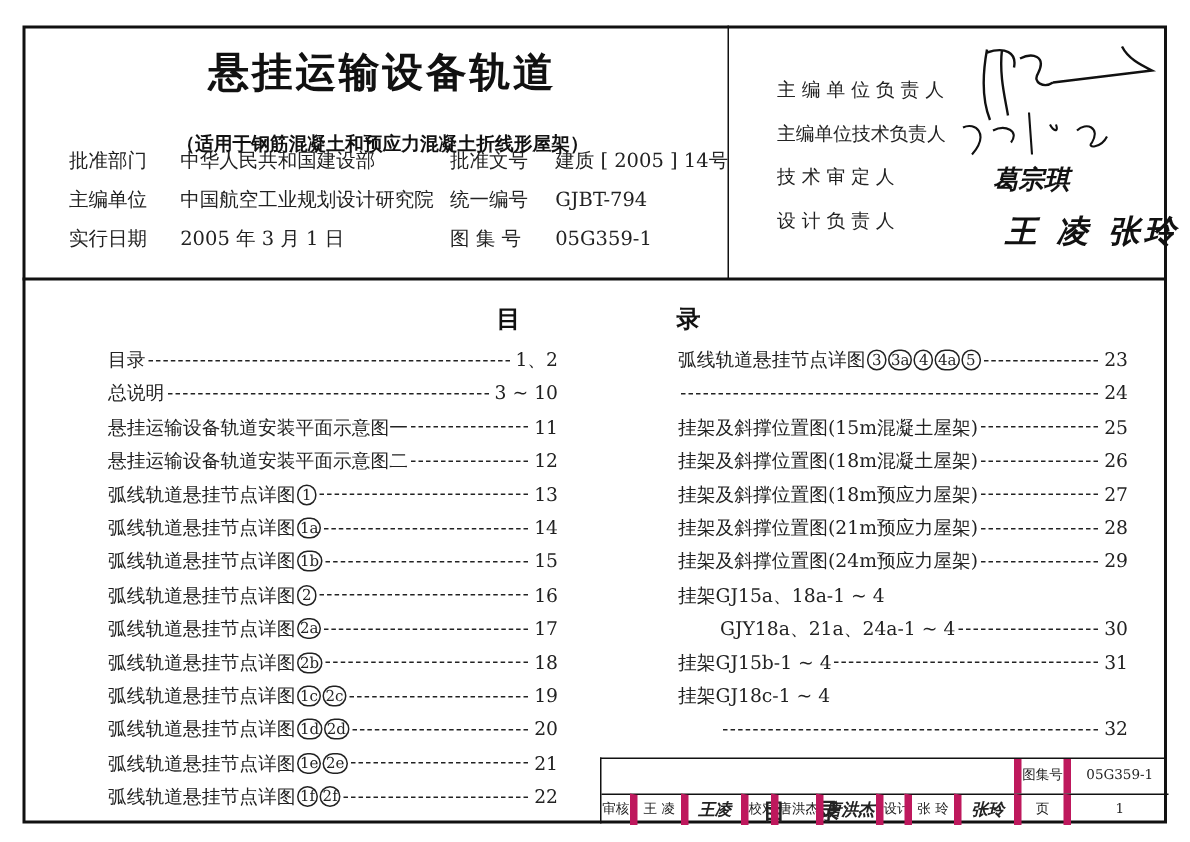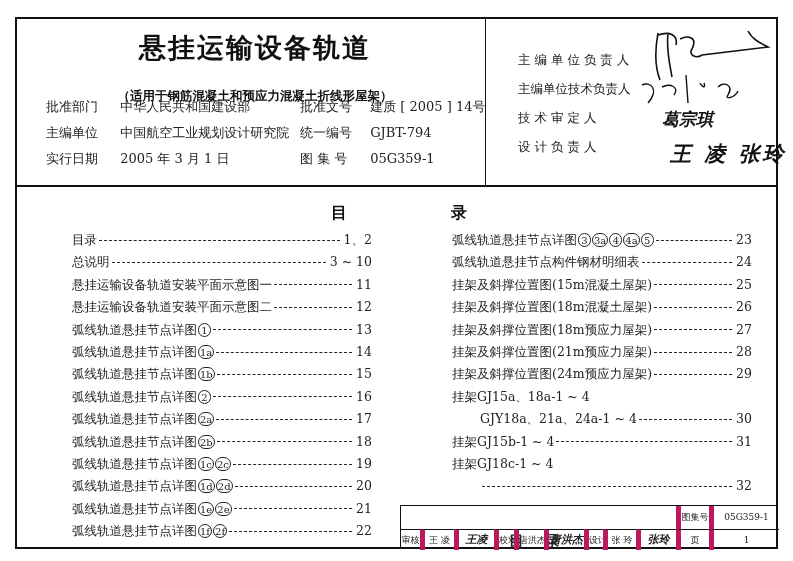--- a/index.html
+++ b/index.html
@@ -190,21 +190,20 @@
       <span class="t">弧线轨道悬挂节点详图</span>
       <span class="circ">3</span>
       <span class="circ">3a</span>
       <span class="circ">4</span>
       <span class="circ">4a</span>
       <span class="circ">5</span>
       <span class="dash"></span>
       <span class="pg">23</span>
     </div>
     <div class="toc-row" style="left: 452px; top: 251.4px; width: 300px;">
-      <span class="t">弧线轨道悬挂节点构件钢材明细表</span>
       <span class="dash"></span>
       <span class="pg">24</span>
     </div>
     <div class="toc-row" style="left: 452px; top: 273.8px; width: 300px;">
       <span class="t">挂架及斜撑位置图(15m混凝土屋架)</span>
       <span class="dash"></span>
       <span class="pg">25</span>
     </div>
     <div class="toc-row" style="left: 452px; top: 296.2px; width: 300px;">
       <span class="t">挂架及斜撑位置图(18m混凝土屋架)</span>

